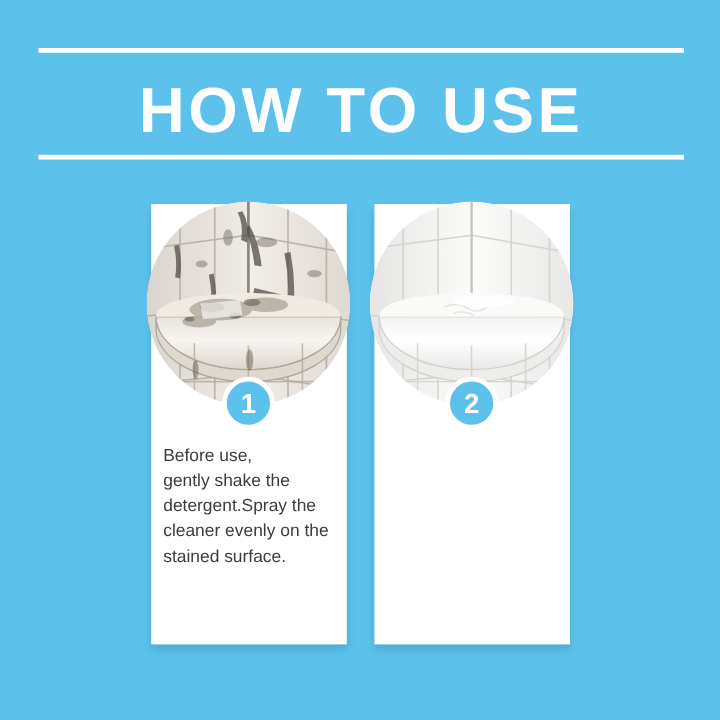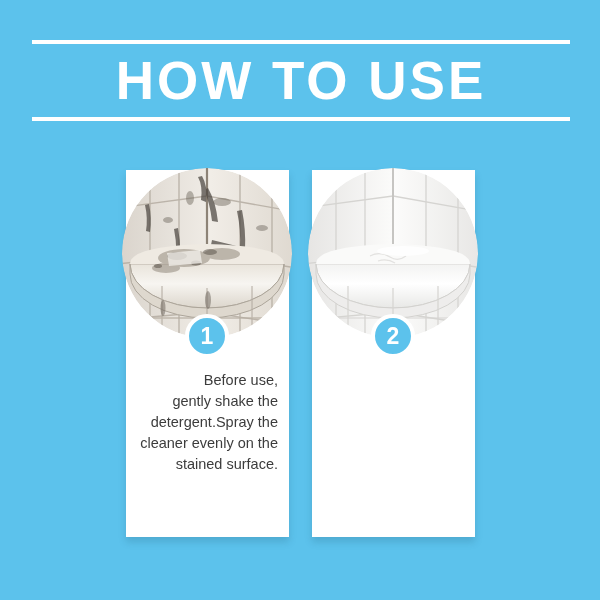--- a/index.html
+++ b/index.html
@@ -32,20 +32,21 @@
   .title {
     text-align: center;
     color: #ffffff;
     font-family: "Liberation Sans", sans-serif;
     font-weight: bold;
     font-size: 53px;
     line-height: 70px;
     letter-spacing: 3px;
     white-space: nowrap;
     padding: 2px 0 1px 0;
+    margin-top: 12px;
   }
 
   
   .cards {
     position: absolute;
     left: 0;
     top: 170px;
     width: 600px;
     display: flex;
     justify-content: center;
@@ -98,21 +99,21 @@
     display: flex;
     align-items: center;
     justify-content: center;
     box-sizing: border-box;
     z-index: 4;
   }
 
   .body-text {
     margin-top: 200px;
     width: 150px;
-    text-align: right;
+    text-align: left;
     color: #3c3c3c;
     font-family: "Liberation Sans", sans-serif;
     font-size: 14.5px;
     line-height: 21px;
     white-space: pre-line;
     padding: 0 4px;
     box-sizing: border-box;
   }
 </style>
 </head>

